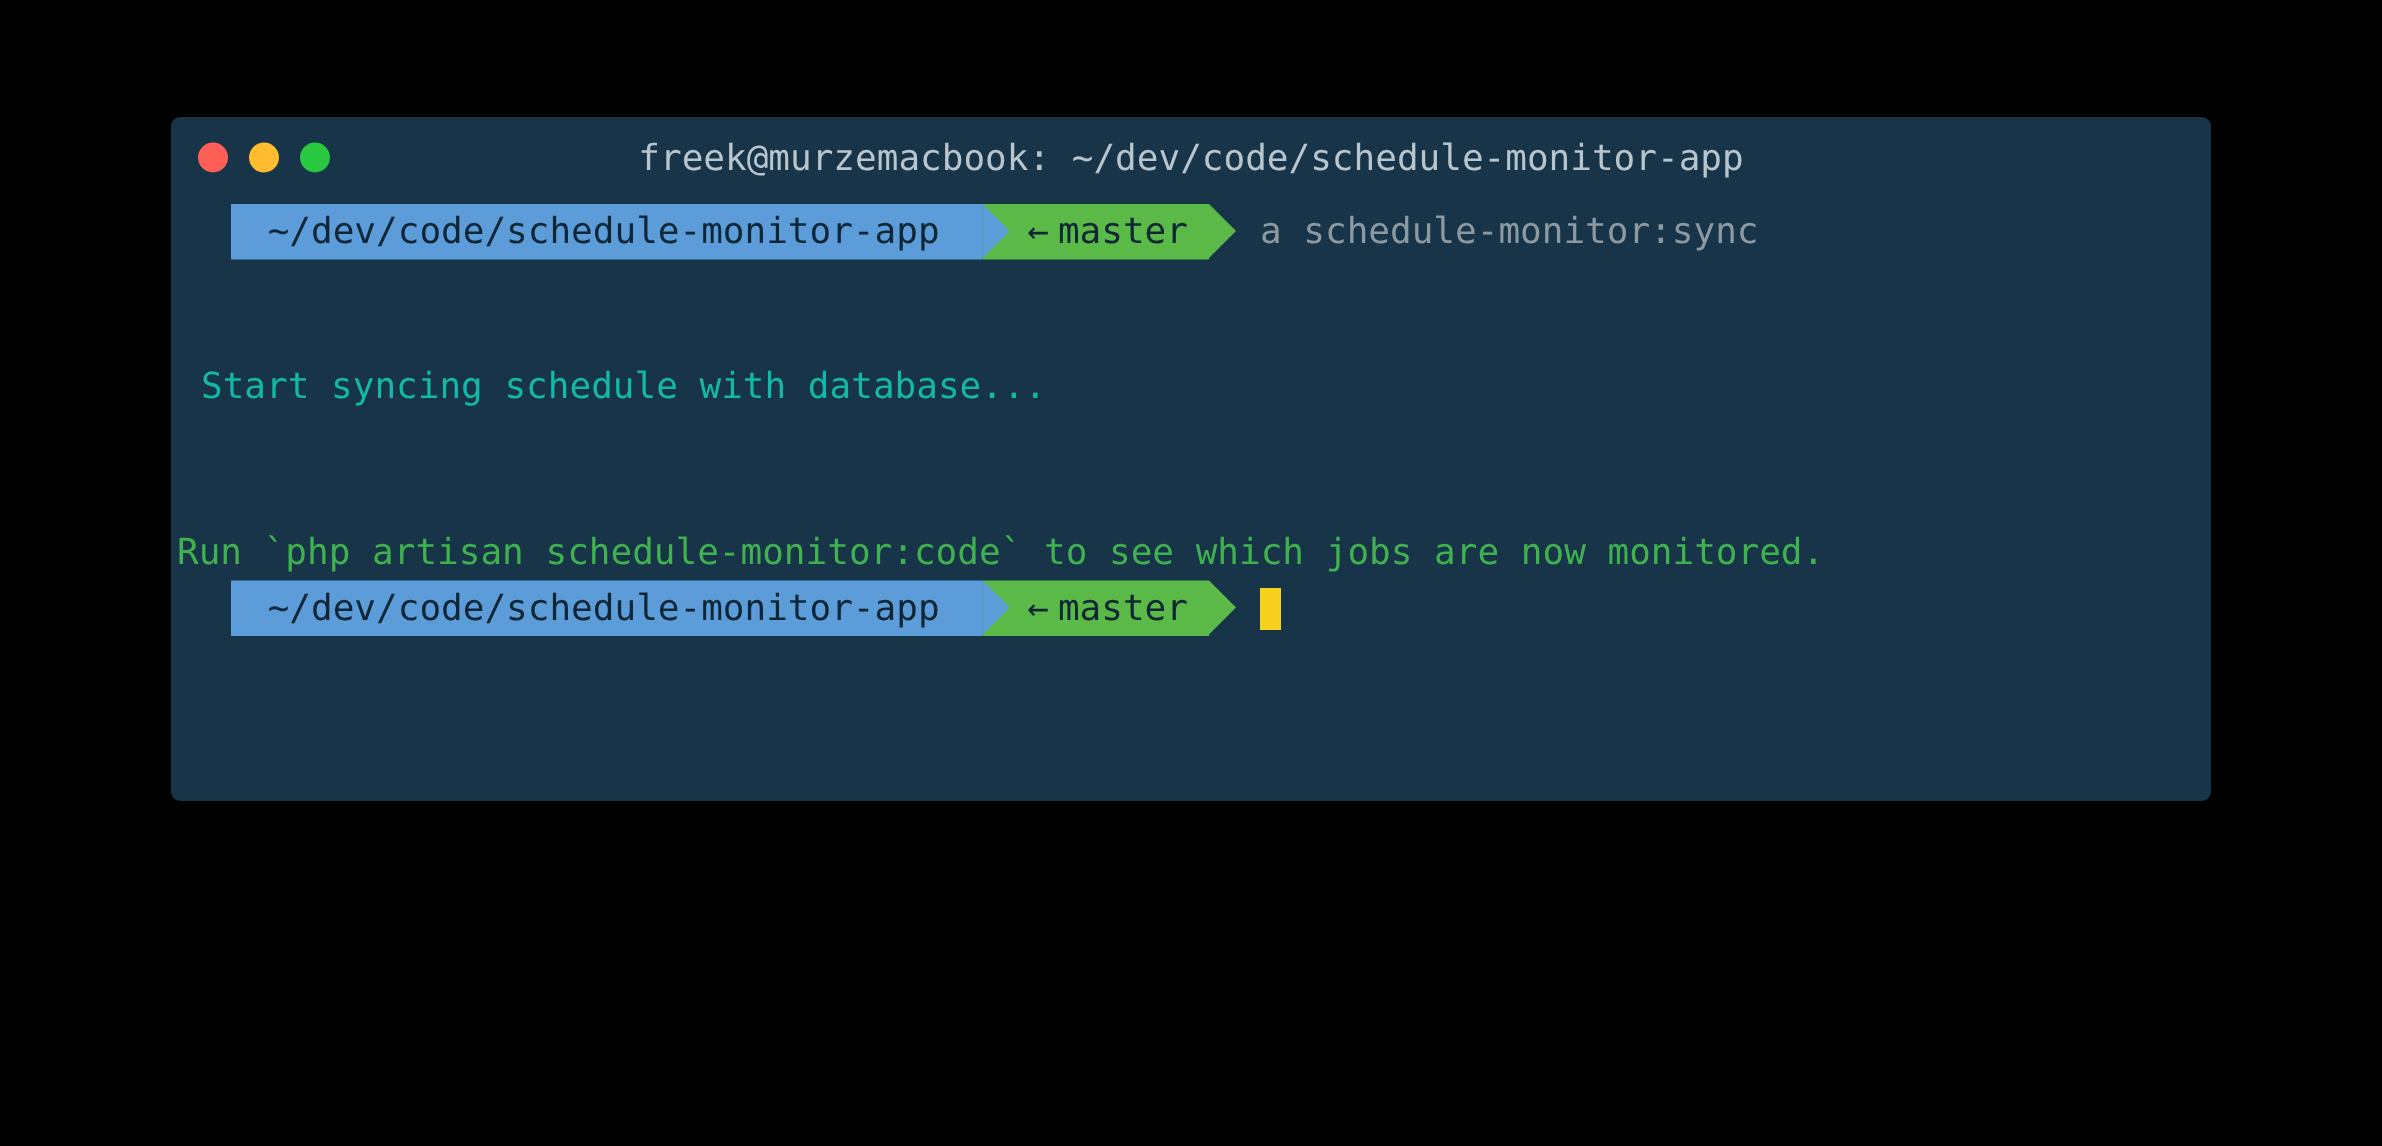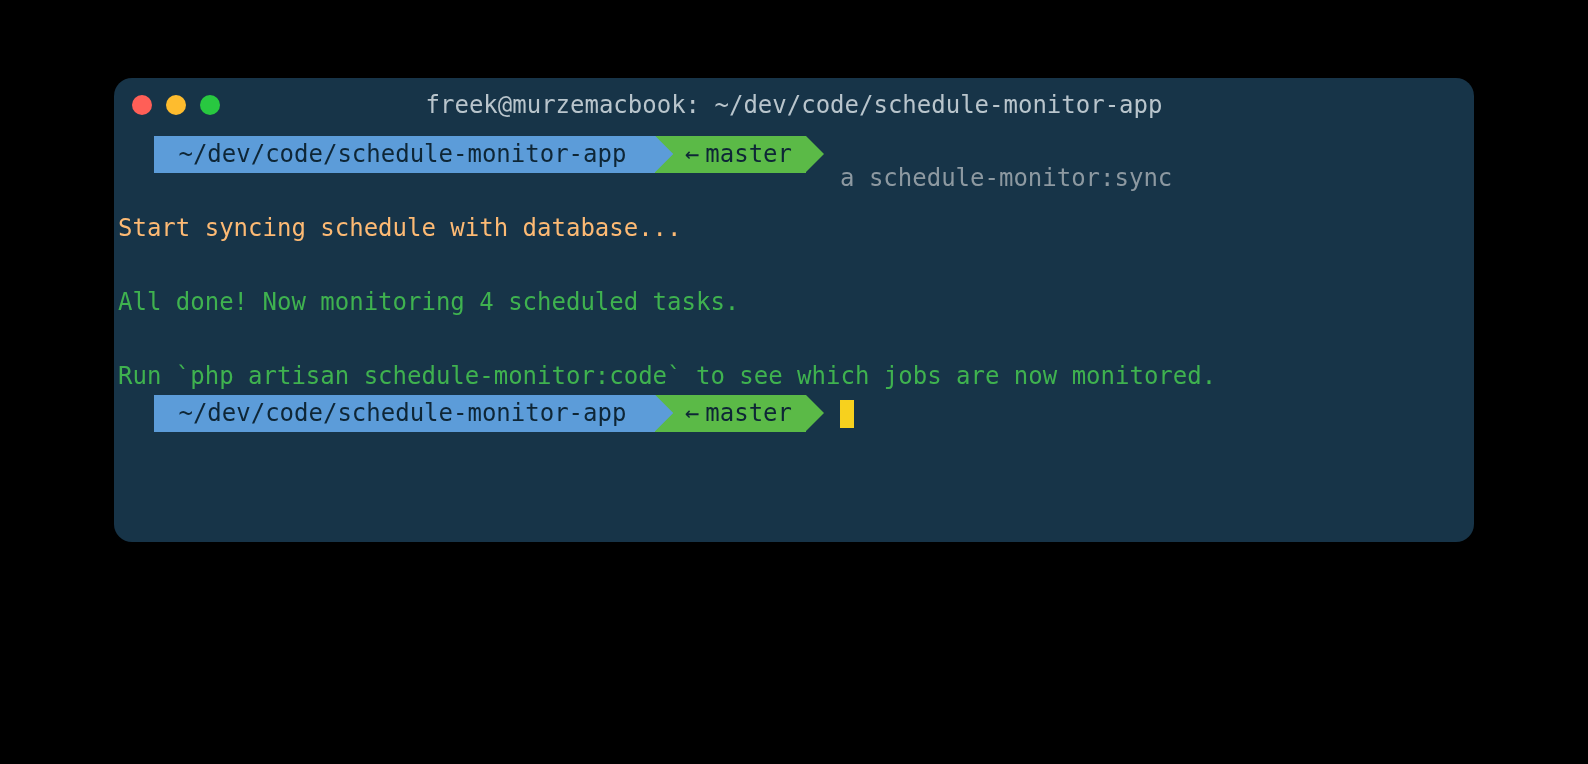--- a/index.html
+++ b/index.html
@@ -9,21 +9,21 @@
     height: 764px;
     font-family: "Menlo", "Consolas", "DejaVu Sans Mono", monospace;
     display: flex;
     align-items: flex-start;
     justify-content: center;
     padding-top: 78px;
   }
   .terminal {
     width: 1360px;
     background: #173448;
-    border-radius: 18px;
+    border-radius: 6px;
     box-shadow: 0 20px 60px rgba(0,0,0,0.6);
     overflow: hidden;
     padding-bottom: 110px;
   }
   .titlebar {
     display: flex;
     align-items: center;
     height: 54px;
     padding: 0 18px;
     position: relative;
@@ -79,23 +79,23 @@
   }
   .seg-path::after   { right: -18px; border-left: 18px solid #5c9cd9; z-index: 2; }
   .seg-branch::before{ left: 0;      border-left: 18px solid #5c9cd9; z-index: 1; }
   .seg-branch::after { right: -18px; border-left: 18px solid #5bba47; }
 
   .arrow-left {
     font-family: inherit;
     margin-right: 6px;
   }
 
-  .cmd   { color: #8d99a1; padding-left: 34px; margin-top: 24px; }
+  .cmd   { color: #8d99a1; padding-left: 34px; }
   .line-green  { color: #3fb24f; padding-left: 4px; }
-  .line-yellow { color: #fdba74; padding-left: 4px; }
+  .line-yellow { color: #14b8a6; padding-left: 20px; margin-top: 29px; }
 
   .cursor {
     display: inline-block;
     width: 14px;
     height: 28px;
     background: #f7d11e;
     margin-left: 34px;
     align-self: center;
   }
 </style>
@@ -118,21 +118,20 @@
       <span class="seg seg-path"> ~/dev/code/schedule-monitor-app </span>
       <span class="seg seg-branch">
         <span class="arrow-left">←</span><span>master</span>
       </span>
       <span class="cmd">a schedule-monitor:sync</span>
     </div>
 
     <div class="blank"></div>
     <div class="row line-yellow">Start syncing schedule with database...</div>
     <div class="blank"></div>
-    <div class="row line-green">All done! Now monitoring 4 scheduled tasks.</div>
     <div class="blank"></div>
     <div class="row line-green">Run `php artisan schedule-monitor:code` to see which jobs are now monitored.</div>
 
     <div class="row">
       <span class="seg seg-path"> ~/dev/code/schedule-monitor-app </span>
       <span class="seg seg-branch">
         <span class="arrow-left">←</span><span>master</span>
       </span>
       <span class="cursor"></span>
     </div>

